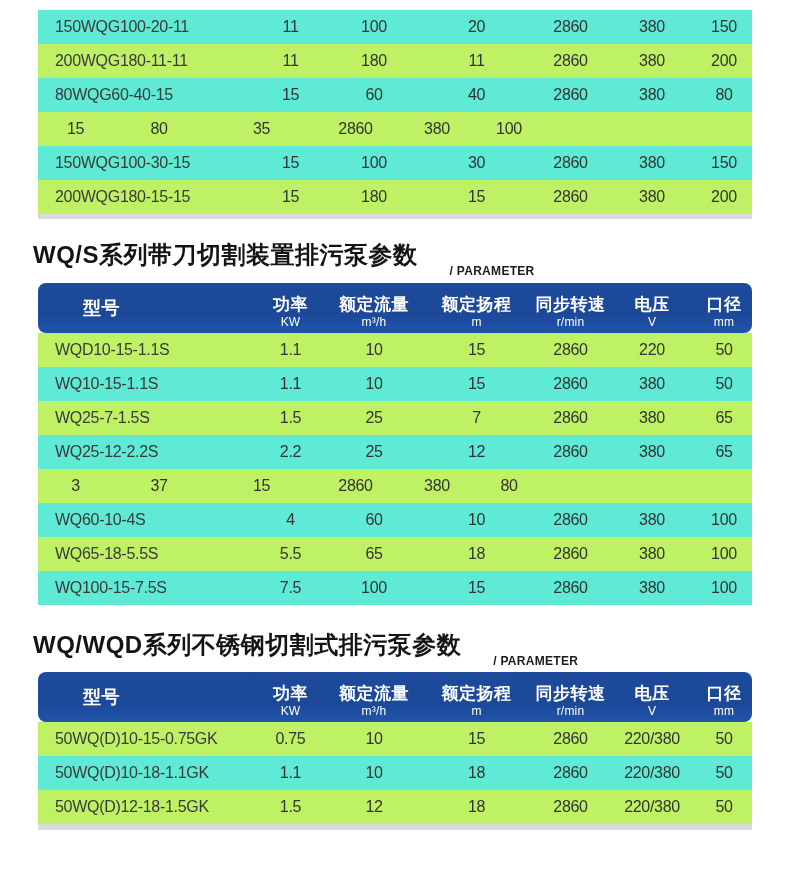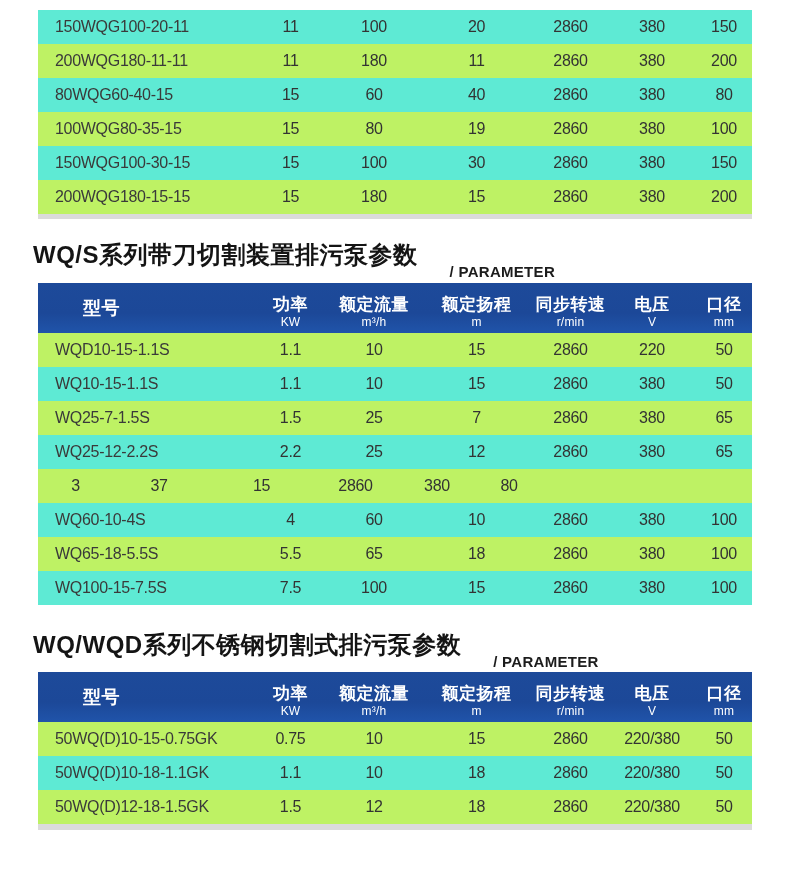--- a/index.html
+++ b/index.html
@@ -26,25 +26,25 @@
   .col3 { width:113px; }
   .col4 { width:75px; }
   .col5 { width:88px; }
   .col6 { width:56px;text-align:center; }
 
   .divider { width:714px; height:5px; margin-left:38px; background:#dbdbdb; }
   .divider.bottom { height:6px; }
 
   .section-title { display:flex; align-items:center; margin:21px 0 13px 33px; height:30px;gap:25px; }
   .section-title .cn { font-size:24px; font-weight:800; color:#141414; letter-spacing:0.5px; line-height:30px; }
-  .section-title .en { font-size:15px; font-weight:700; color:#1c1c1c; margin-left:7px; letter-spacing:0.3px;margin-top:32px; }
+  .section-title .en { font-size:12px; font-weight:700; color:#1c1c1c; margin-left:7px; letter-spacing:0.3px;margin-top:32px; }
 
   .t-header { display:flex; width:714px; height:50px; margin-left:38px;
               background:linear-gradient(180deg,#1d4a9a 0%,#1c4898 60%,#2054aa 100%);
-              color:#ffffff; align-items:center; }
+              color:#ffffff; align-items:center;border-radius:8px; }
   .h-cell { display:flex; flex-direction:column; justify-content:center; align-items:center; height:100%; padding-top:9px; }
   .h-cell .lbl { font-size:17px; font-weight:700; line-height:20px; letter-spacing:0.5px; }
   .h-cell .unit { font-size:12px; font-weight:400; line-height:15px; letter-spacing:0.2px; }
   .h-cell.model { align-items:flex-start; justify-content:center; padding-left:45px; padding-top:0; }
   .h-cell.model .lbl { font-size:18px; }
 
   .second-title { margin-top:25px; margin-bottom:12px; }
 </style>
 </head>
 <body>
@@ -76,24 +76,23 @@
         <div class="t-row gray">
           <div class="t-cell col0 model">80WQG60-40-15</div>
           <div class="t-cell col1">15</div>
           <div class="t-cell col2">60</div>
           <div class="t-cell col3">40</div>
           <div class="t-cell col4">2860</div>
           <div class="t-cell col5">380</div>
           <div class="t-cell col6">80</div>
         </div>
         <div class="t-row">
-          <div class="t-cell col0 model">100WQG80-35-15</div>
           <div class="t-cell col1">15</div>
           <div class="t-cell col2">80</div>
-          <div class="t-cell col3">19</div>
+          <div class="t-cell col3">35</div>
           <div class="t-cell col4">2860</div>
           <div class="t-cell col5">380</div>
           <div class="t-cell col6">100</div>
         </div>
         <div class="t-row gray">
           <div class="t-cell col0 model">150WQG100-30-15</div>
           <div class="t-cell col1">15</div>
           <div class="t-cell col2">100</div>
           <div class="t-cell col3">30</div>
           <div class="t-cell col4">2860</div>

